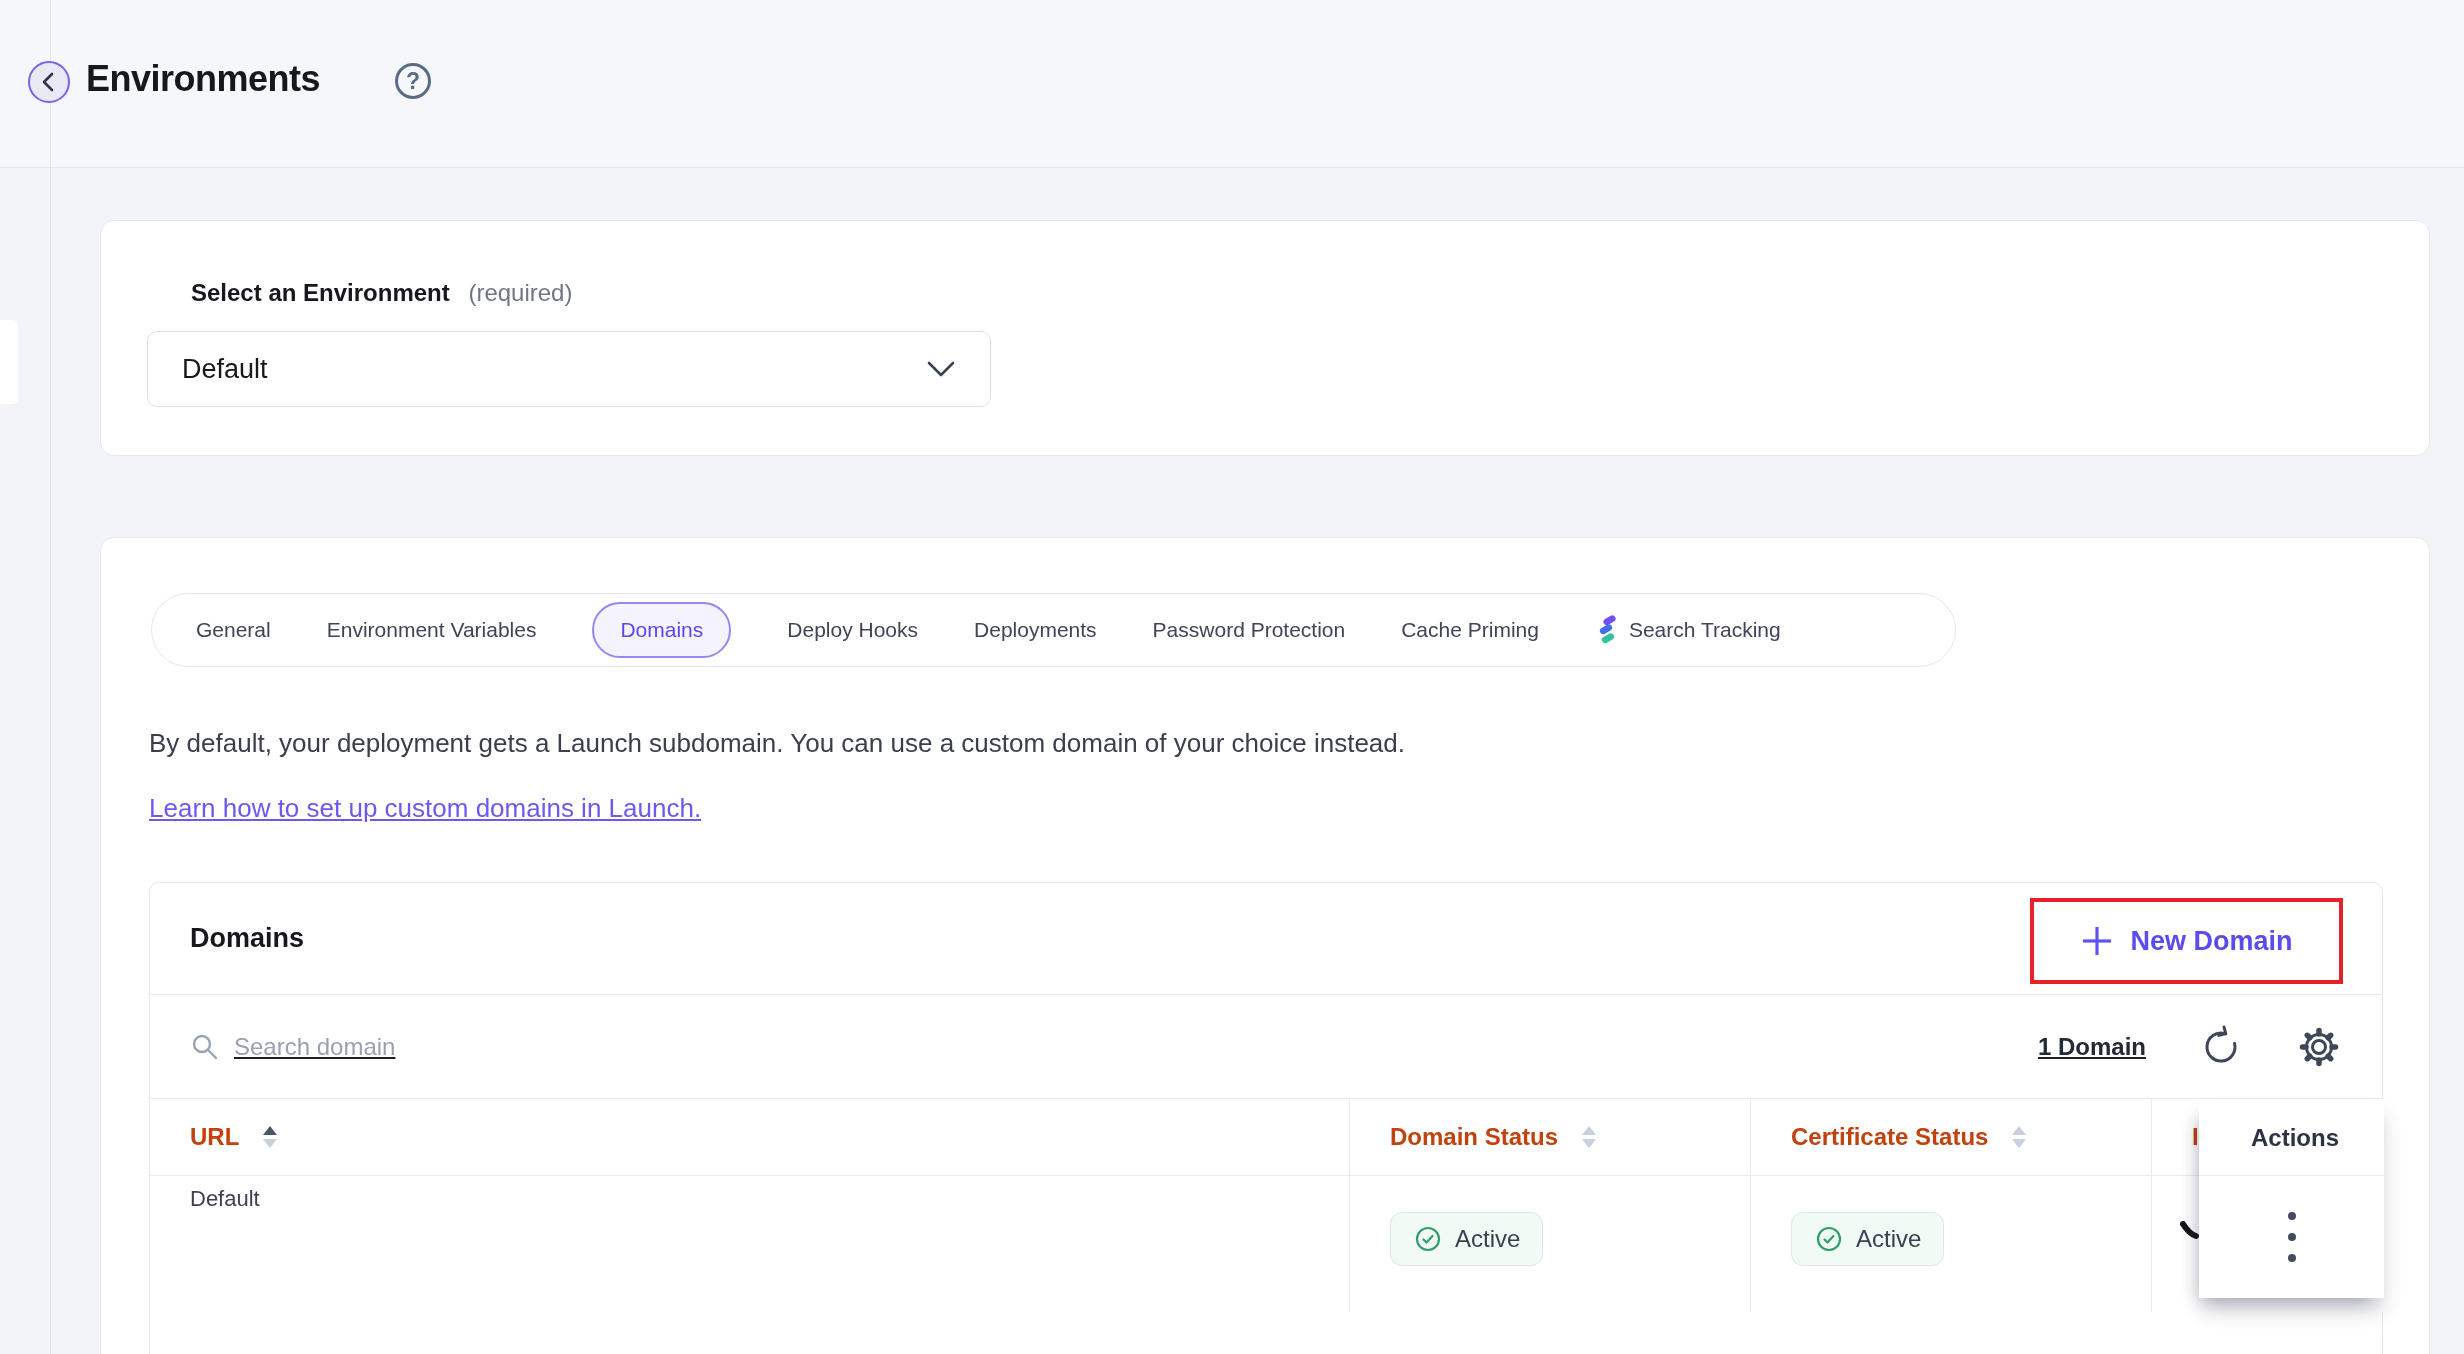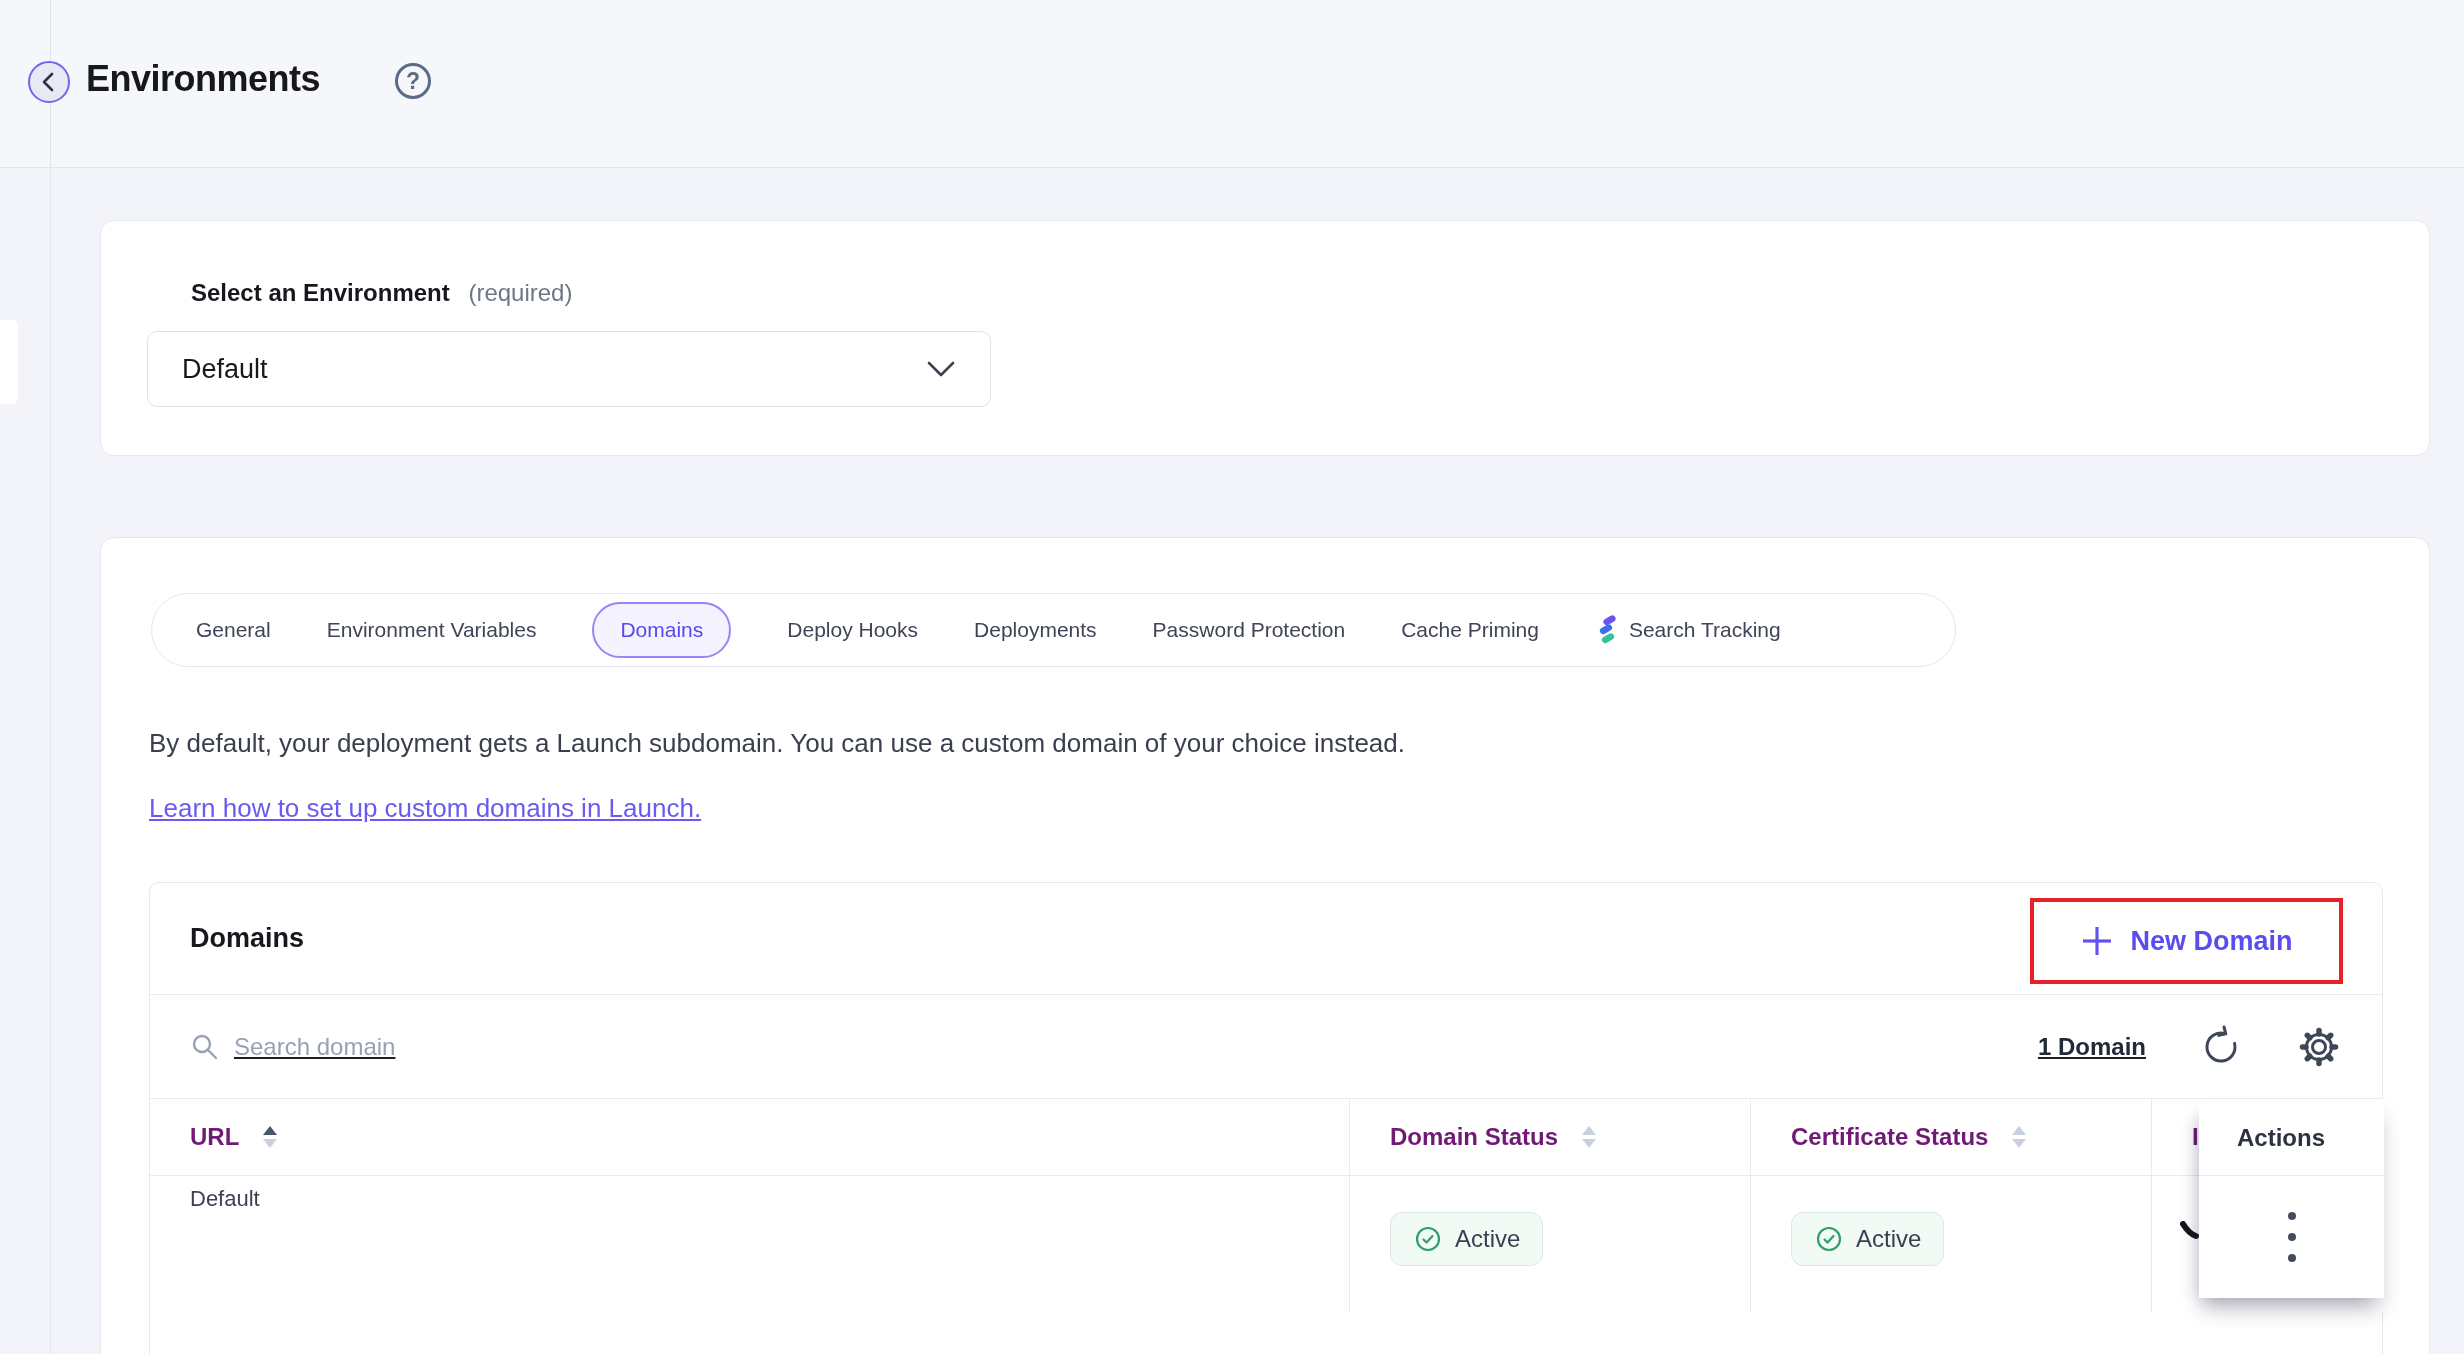--- a/index.html
+++ b/index.html
@@ -54,40 +54,40 @@
   .search-wrap { display:flex; align-items:center; gap:14px; flex:1; }
   .search-input { border:none; outline:none; background:transparent; font-size:24px; color:#3c4150; width:420px;
     font-family:"Liberation Sans", sans-serif; }
   .search-input::placeholder { color:#98a1b4; }
   .toolbar-right { display:flex; align-items:center; gap:52px; }
   .domain-count { font-size:24px; font-weight:700; color:#232936; }
   .icon-btn { cursor:pointer; display:flex; align-items:center; justify-content:center; }
   
   .tbl { display:grid; grid-template-columns:1200px 401px 401px 232px; }
   .th { height:77px; display:flex; align-items:center; padding-left:40px; gap:24px;
-    font-size:24px; font-weight:700; color:#701a75; border-bottom:1px solid #e9ebf2; background:#fff; }
+    font-size:24px; font-weight:700; color:#c2410c; border-bottom:1px solid #e9ebf2; background:#fff; }
   .th.sep, .td.sep { border-right:1px solid #e9ebf2; }
   .td { height:136px; padding-left:40px; background:#fff; }
   .sort { display:flex; flex-direction:column; gap:4px; cursor:pointer; }
   .tri-up { width:0; height:0; border-left:7px solid transparent; border-right:7px solid transparent; border-bottom:9px solid #c8cfdd; }
   .tri-down { width:0; height:0; border-left:7px solid transparent; border-right:7px solid transparent; border-top:9px solid #c8cfdd; }
   .tri-up.on { border-bottom-color:#4a5468; }
   .url-line { margin-top:24px; display:flex; align-items:center; }
   .url-link { font-size:25px; color:#6156f2; cursor:pointer; display:flex; align-items:center; }
   .url-blur { display:inline-block; width:400px; height:34px; margin:0 2px; background:#b7aeee;
     border-radius:6px; filter:blur(9px); opacity:.55; }
   .copy-btn { margin-left:38px; cursor:pointer; display:flex; }
   .row-sub { margin-top:10px; font-size:22px; color:#3b4150; }
   .badge { display:inline-flex; align-items:center; gap:12px; margin-top:36px;
     padding:11px 22px; border:1px solid #dce9e3; border-radius:12px; background:#f2faf6;
     font-size:24px; color:#394150; }
   
   .actions-panel { position:absolute; left:2049px; top:217px; width:185px; height:198px; background:#fff; z-index:5;
     box-shadow:0 14px 20px -4px rgba(35,40,70,.30), -10px 10px 16px -10px rgba(35,40,70,.20); }
-  .actions-head { height:76px; display:flex; align-items:center; padding-left:38px;
+  .actions-head { height:76px; display:flex; align-items:center; padding-left:52px;
     font-size:24px; font-weight:700; color:#2c3240; border-bottom:1px solid #e9ebf2; }
   .actions-body { height:122px; display:flex; align-items:center; justify-content:center; }
   .kebab { display:flex; flex-direction:column; gap:13px; cursor:pointer; padding:10px; }
   .kebab i { width:8px; height:8px; border-radius:50%; background:#434c5e; }
   .partial-glyph { position:absolute; left:2030px; top:338px; z-index:1; }
   .hidden-col-partial { overflow:hidden; }
 </style>
 </head>
 <body>
 

